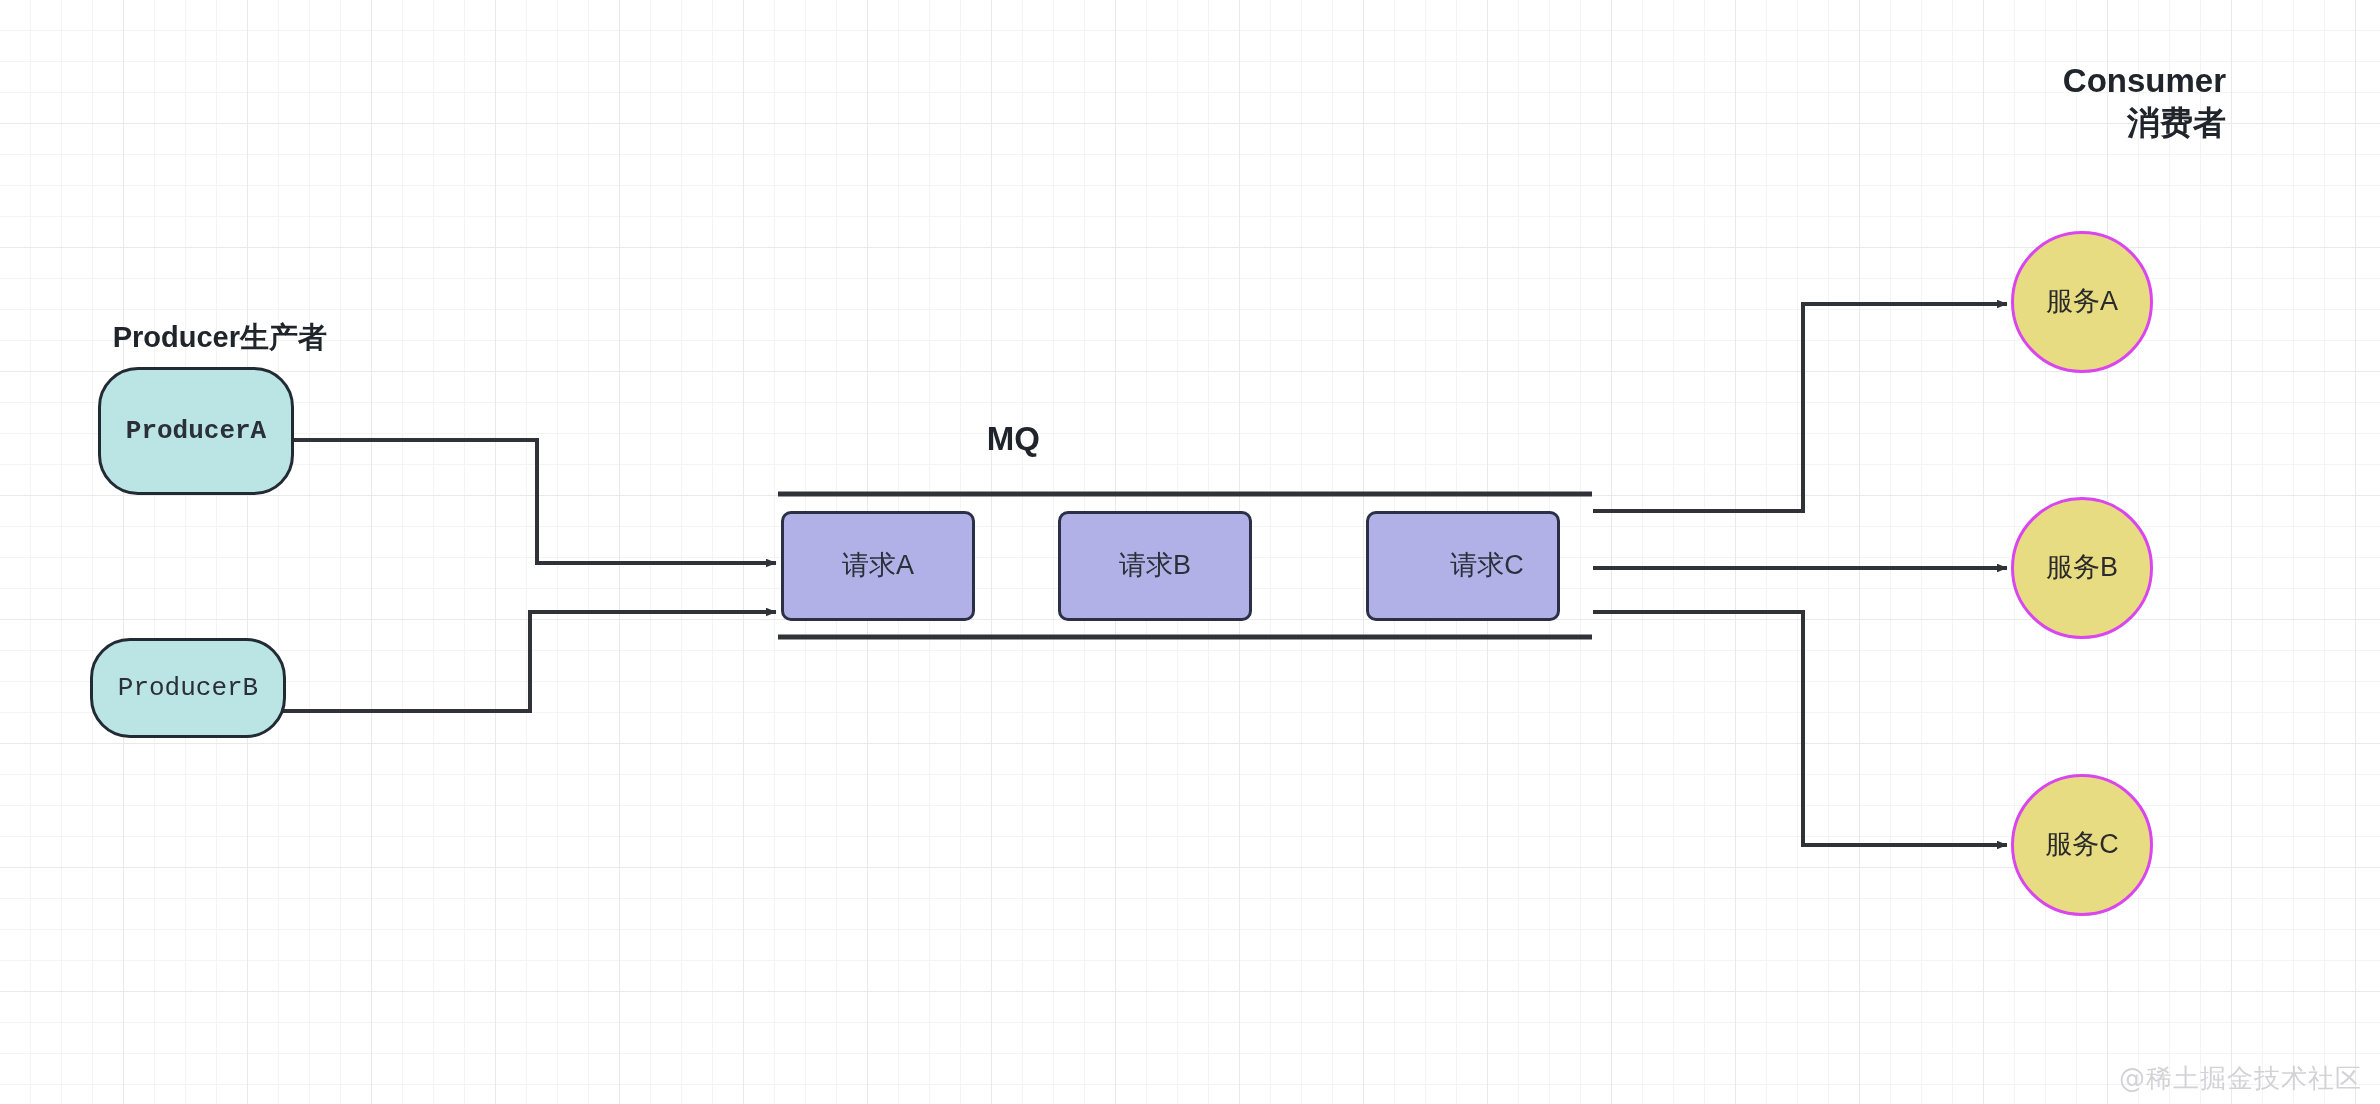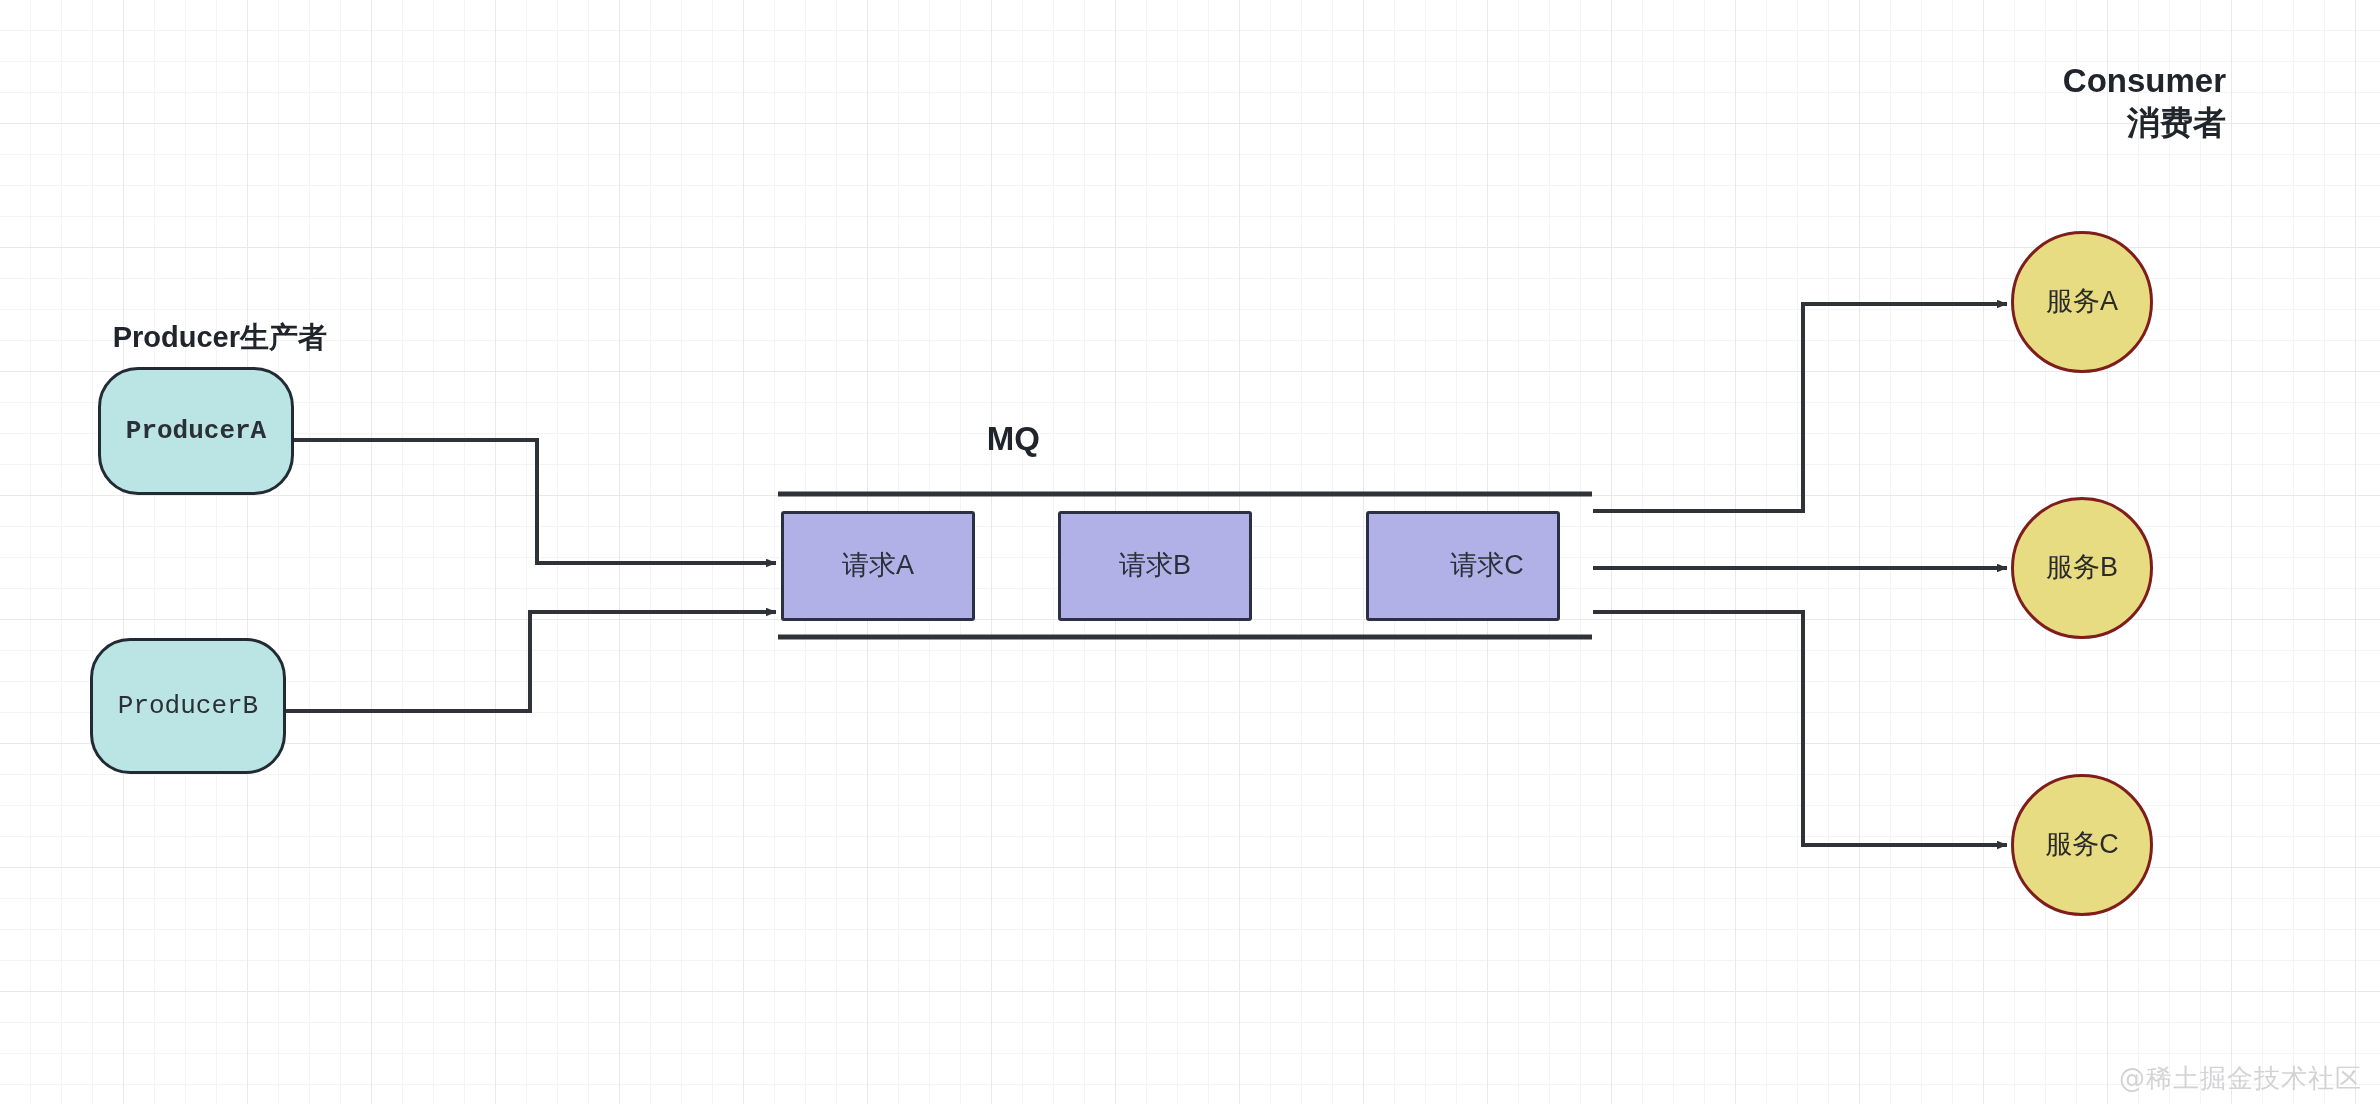--- a/index.html
+++ b/index.html
@@ -54,27 +54,27 @@
     border: 3px solid #222a33;
     border-radius: 40px;
     font-size: 26px;
     font-family: Liberation Mono, monospace;
   }
   .producer.bold { font-weight: bold; }
   
   .msg {
     background: #b1b1e8;
     border: 3px solid #2b3047;
-    border-radius: 3px;
+    border-radius: 10px;
     font-size: 27px;
   }
   
   .service {
     background: #e8dc82;
-    border: 3px solid #7f1d1d;
+    border: 3px solid #d946ef;
     border-radius: 50%;
     font-size: 27px;
     color: #2b2b2b;
   }
   
   .label {
     position: absolute;
     color: #20242b;
     font-weight: bold;
     text-align: right;
@@ -119,21 +119,21 @@
 
   <div class="label" id="label-producer" style="left:57px; top:278px; width:270px;margin-top:40px;">Producer生产者</div>
 
   <div class="label" id="label-mq" style="left:880px; top:420px; width:160px;">MQ</div>
 
   <div class="label" id="label-consumer" style="left:1936px; top:60px; width:290px;">Consumer
 消费者</div>
 
   <div class="node producer bold" id="node-producerA" style="left:98px; top:367px; width:196px; height:128px;">ProducerA</div>
 
-  <div class="node producer" id="node-producerB" style="left:90px; top:638px; width:196px; height:136px;">ProducerB</div>
+  <div class="node producer" id="node-producerB" style="left:90px; top:638px; width:196px; height:100px;">ProducerB</div>
 
   <div class="node msg" id="node-msgA" style="left:781px; top:511px; width:194px; height:110px;">请求A</div>
 
   <div class="node msg" id="node-msgB" style="left:1058px; top:511px; width:194px; height:110px;">请求B</div>
 
   <div class="node msg" id="node-msgC" style="left:1366px; top:511px; width:194px; height:110px;padding-left:48px;">请求C</div>
 
   <div class="node service" id="node-serviceA" style="left:2011px; top:231px; width:142px; height:142px;">服务A</div>
 
   <div class="node service" id="node-serviceB" style="left:2011px; top:497px; width:142px; height:142px;">服务B</div>

